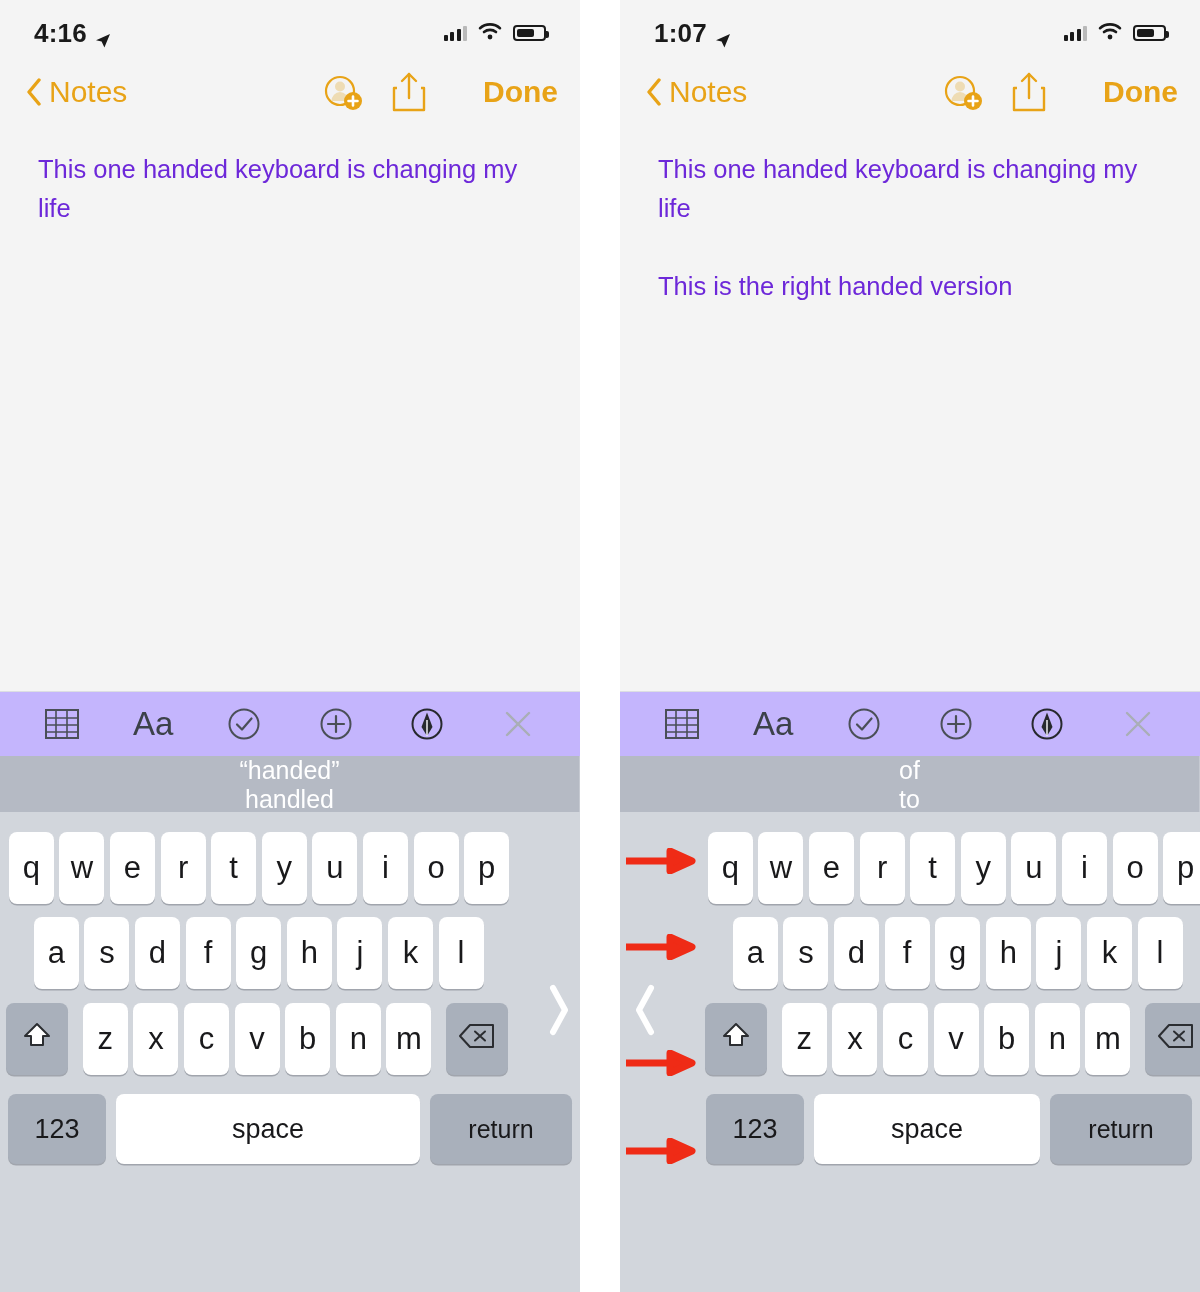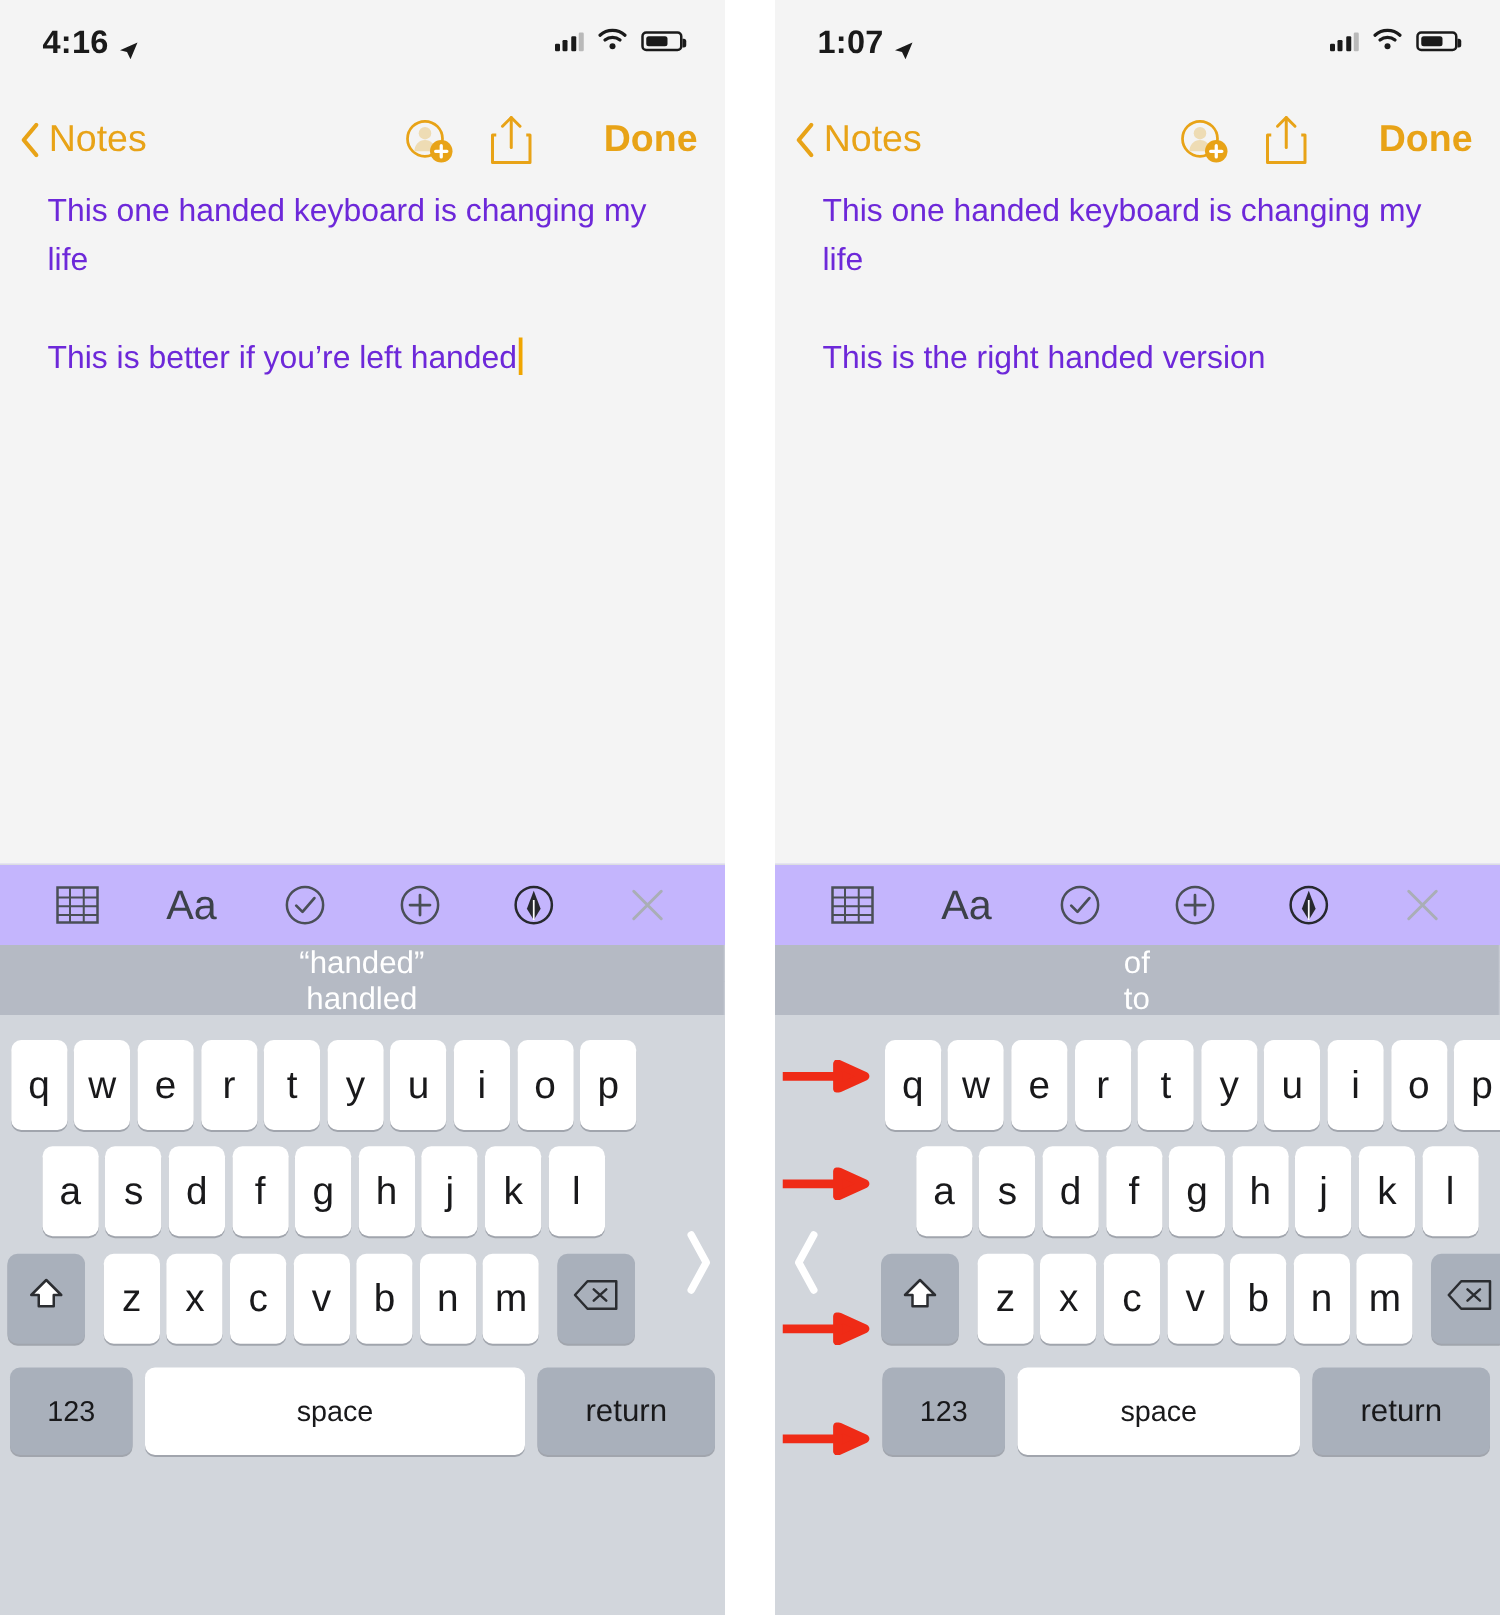--- a/index.html
+++ b/index.html
@@ -39,22 +39,22 @@
   .bars i:nth-child(1){ height: 6px; }
   .bars i:nth-child(2){ height: 9px; }
   .bars i:nth-child(3){ height: 12px; }
   .bars i:nth-child(4){ height: 15px; background: #b9b9b9; }
   .batt { width: 33px; height: 16px; border: 2px solid #1a1a1a; border-radius: 4px; position: relative; }
   .batt::after { content:""; position:absolute; right:-5px; top:4px; width:3px; height:7px; background:#1a1a1a; border-radius:0 2px 2px 0; }
   .batt i { position:absolute; left:2px; top:2px; bottom:2px; width: 58%; background:#1a1a1a; border-radius:2px; display:block; }
 
   
   .navbar {
-    position: absolute; top: 74px; left: 0; right: 0; height: 76px;
-    display: flex; align-items: center; padding: 0 22px 0 16px;
+    position: absolute; top: 54px; left: 0; right: 0; height: 76px;
+    display: flex; align-items: center; padding: 0 22px 0 26px;
   }
   .nav-back { display:flex; align-items:center; gap: 7px; color: #e8a317; cursor: pointer; }
   .chev-left { width: 16px; height: 28px; }
   .nav-back-label { font-size: 30px; color: #e8a317; }
   .nav-spacer { flex: 1; }
   .nav-actions { display: flex; align-items: center; gap: 22px; }
   .nav-icon { width: 44px; height: 44px; display:flex; align-items:center; justify-content:center; cursor:pointer; }
   .nav-done { font-size: 30px; font-weight: bold; color: #e8a317; cursor:pointer; margin-left: 30px; }
 
   
@@ -102,21 +102,21 @@
     background: #ffffff; border-radius: 8px;
     height: 72px; display: flex; align-items: center; justify-content: center;
     font-size: 31px; color: #19191b; cursor: pointer;
     box-shadow: 0 1.5px 0 rgba(120,125,135,.55);
     flex: 0 0 auto;
   }
   .key.letter { width: 45px; margin: 0 2.8px; }
   .key.dark { background: #a9b0bb; box-shadow: 0 1.5px 0 rgba(120,125,135,.55); }
   .key.fn { width: 62px; }
   .key.space { flex: 1 1 auto; font-size: 26px; }
-  .key.bottom { height: 70px; font-size: 23px; }
+  .key.bottom { height: 70px; font-size: 27px; }
   .key.num { width: 98px; }
   .key.ret { width: 142px; font-size: 25px; }
 
   .handle-chev {
     position: absolute; width: 22px; height: 56px; display:flex; align-items:center; justify-content:center;
     cursor: pointer;
   }
 
   .arrow-marker { position: absolute; width: 74px; height: 26px; pointer-events: none; }
 </style>
@@ -183,21 +183,20 @@
             <path d="M13 11 L20 4 L27 11" stroke="#e8a317" stroke-width="2.4" fill="none" stroke-linecap="round" stroke-linejoin="round"></path>
           </svg>
         </div>
         <div class="nav-done">Done</div>
       </div>
     </div>
 
     <div class="note">
       <div class="note-line">This one handed keyboard is changing my life</div>
       <div class="note-gap"></div>
-      <div class="note-line"><span>This is better if you’re left handed</span><span class="caret"></span></div>
     </div>
 
     <div class="kbwrap">
       <div class="fmt-toolbar">
         <div class="fmt-btn">
           <svg viewBox="0 0 36 34" width="36" height="34">
             <rect x="2" y="3" width="32" height="28" stroke="#4a4f57" stroke-width="2" fill="none"></rect>
             <path d="M2 11 H34 M2 18 H34 M2 25 H34 M12 3 V31 M23 3 V31" stroke="#4a4f57" stroke-width="1.6"></path>
           </svg>
         </div>

